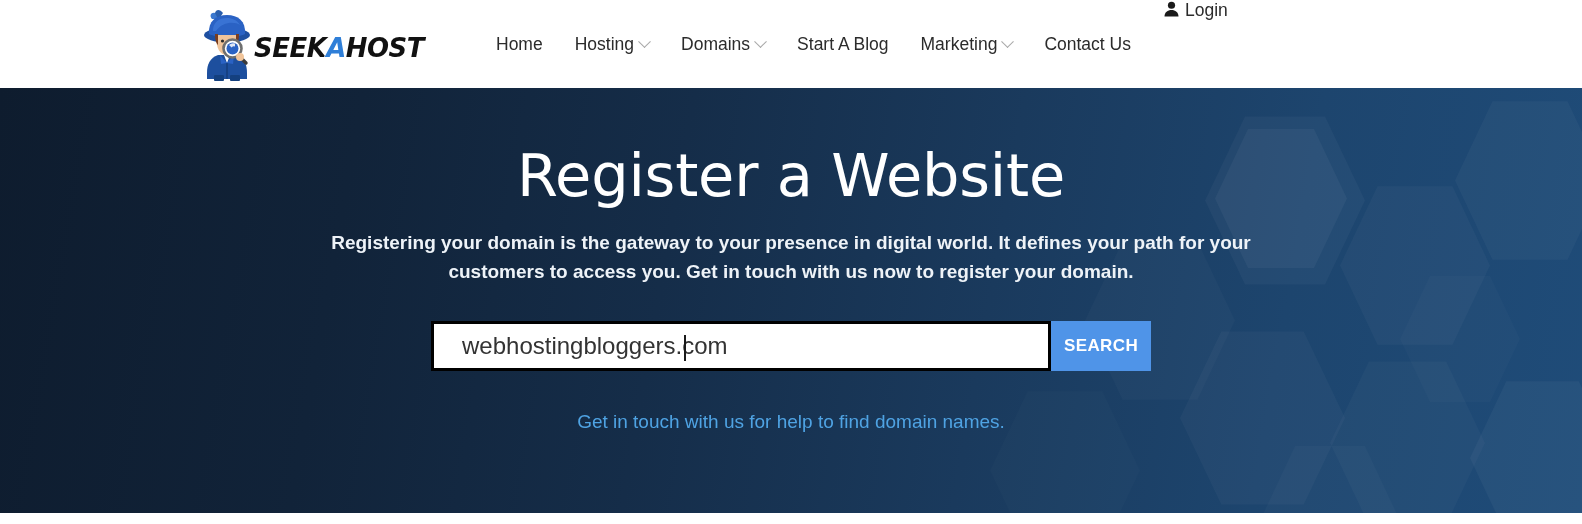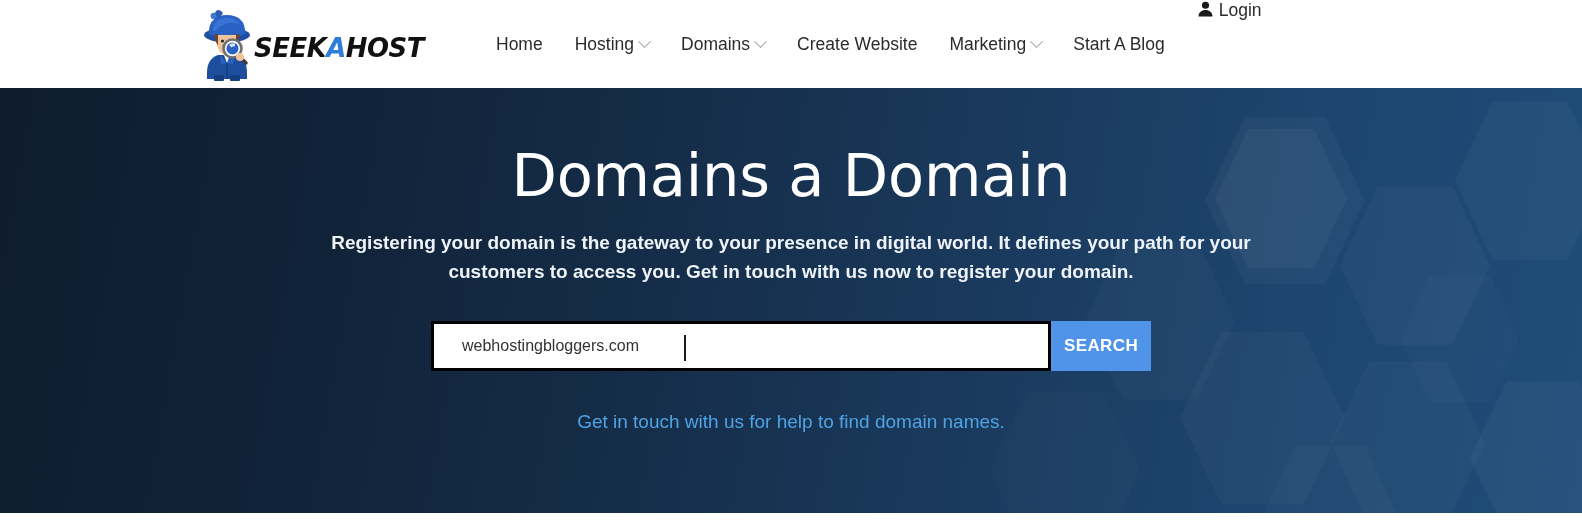--- a/index.html
+++ b/index.html
@@ -111,21 +111,21 @@
     width: 620px; height: 50px;
     background: #ffffff;
     border: 3px solid #000000;
     display: flex; align-items: center;
   }
   .search-input {
     border: 0; outline: 0;
     width: 100%; height: 100%;
     padding: 0 0 0 28px;
     font-family: "Liberation Sans", sans-serif;
-    font-size: 16px; color: #333;
+    font-size: 24px; color: #333;
     background: transparent;
   }
   .caret-bar {
     position: absolute;
     left: 250px; top: 11px;
     width: 1.6px; height: 26px;
     background: #1a1a1a;
   }
   .search-btn {
     width: 100px; height: 50px;
@@ -209,28 +209,28 @@
       </div>
       <div class="nav-item">
         <span>Hosting</span>
         <span class="caret"></span>
       </div>
       <div class="nav-item">
         <span>Domains</span>
         <span class="caret"></span>
       </div>
       <div class="nav-item">
-        <span>Create Website</span>
+        <span>Start A Blog</span>
       </div>
       <div class="nav-item">
         <span>Marketing</span>
         <span class="caret"></span>
       </div>
       <div class="nav-item">
-        <span>Start A Blog</span>
+        <span>Contact Us</span>
       </div>
       <div class="login-item">
         <svg class="user-icon" viewBox="0 0 18 18" aria-hidden="true">
           <circle cx="9" cy="5" r="3.8" fill="#1a1a1a"></circle>
           <path d="M1.6 17 C1.6 12.3 5 10 9 10 C13 10 16.4 12.3 16.4 17 Z" fill="#1a1a1a"></path>
         </svg>
         <span>Login</span>
       </div>
     </nav>
   </div>
@@ -245,21 +245,21 @@
       <div class="hex" style="left:1180px; top:240px; width:165px; height:180px; opacity:.032;"></div>
       <div class="hex" style="left:1330px; top:270px; width:155px; height:170px; opacity:.028;"></div>
       <div class="hex" style="left:1470px; top:290px; width:145px; height:160px; opacity:.040;"></div>
       <div class="hex" style="left:1085px; top:150px; width:150px; height:165px; opacity:.022;"></div>
       <div class="hex" style="left:1400px; top:185px; width:120px; height:132px; opacity:.020;"></div>
       <div class="hex" style="left:1260px; top:355px; width:140px; height:155px; opacity:.022;"></div>
       <div class="hex" style="left:990px;  top:300px; width:150px; height:165px; opacity:.015;"></div>
     </div>
 
     <div class="hero-inner">
-      <h1 class="hero-title">Domains a Domain</h1>
+      <h1 class="hero-title">Register a Website</h1>
       <p class="hero-sub">Registering your domain is the gateway to your presence in digital world. It defines your path for your customers to access you. Get in touch with us now to register your domain.</p>
 
       <div class="search-row">
         <div class="search-wrap">
           <input class="search-input" type="text" value="webhostingbloggers.com" style="">
           <span class="caret-bar" style="left: 250px;"></span>
         </div>
         <button class="search-btn">SEARCH</button>
       </div>
 

